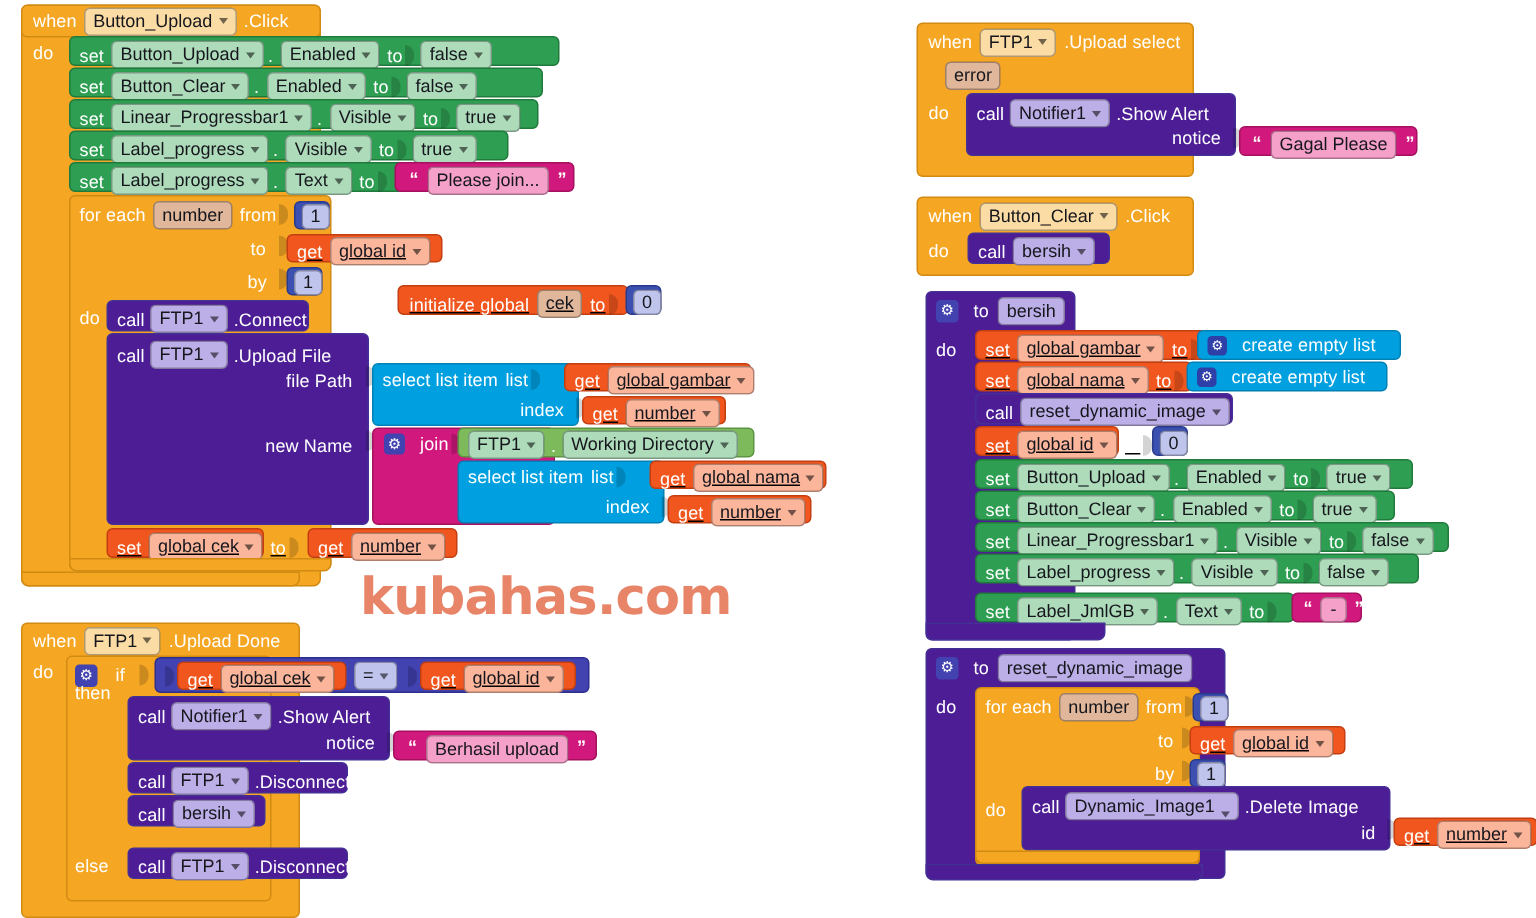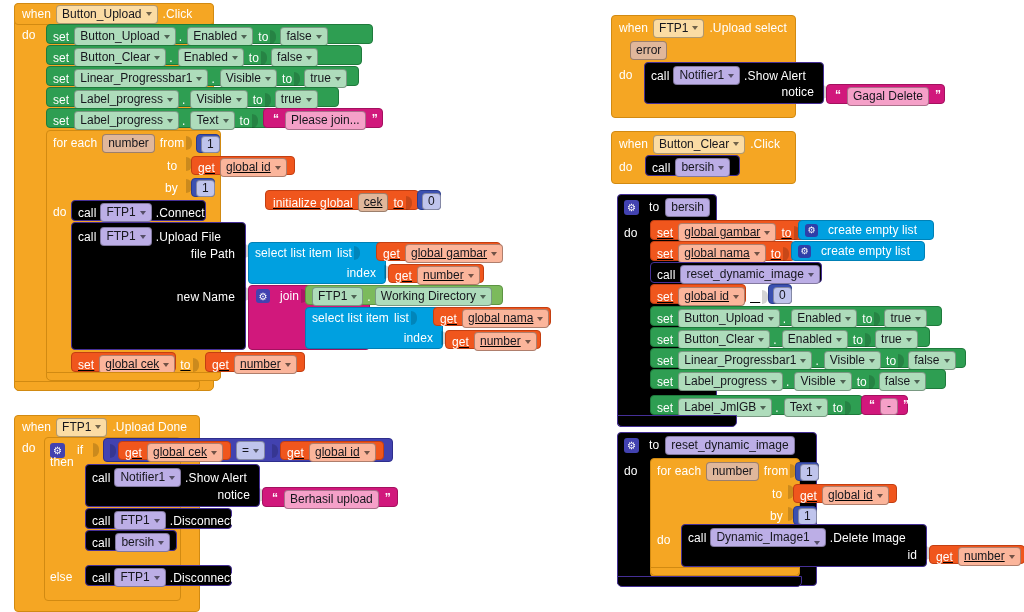--- a/index.html
+++ b/index.html
@@ -14,21 +14,21 @@
   
   .blk{position:absolute;box-sizing:border-box;border-radius:4px;}
   .row{display:flex;align-items:center;white-space:nowrap;}
 
   
   .c-event   {background:#F5A623;border:1px solid #D18A12;}
   .c-set     {background:#2E9E52;border:1px solid #1F7A3C;}
   .c-setd    {background:#3F9B5C;border:1px solid #2C7A45;}
   .c-var     {background:#F0561D;border:1px solid #C33F12;text-decoration:underline;}
   .c-text    {background:#D1187C;border:1px solid #A3115F;}
-  .c-proc    {background:#000000;border:1px solid #452F96;}
+  .c-proc    {background:#4c1d95;border:1px solid #452F96;}
   .c-ctrl    {background:#F5A623;border:1px solid #D18A12;}
   .c-logicb  {background:#4242B0;border:1px solid #2E2E8C;}
   .c-list    {background:#00A0E0;border:1px solid #0080B5;}
   .c-math    {background:#3B50B0;border:1px solid #2A3B8C;}
 
   .lbl{color:#ffffff;font-size:12px;letter-spacing:.1px;}
 
   
   .pill{
     display:inline-flex;align-items:center;gap:3px;
@@ -367,20 +367,21 @@
     </div>
   </div>
   <div class="blk c-math" style="left:417px;top:190px;width:24px;height:20px;">
     <div class="row" style="padding:2px 0 0 4px;">
         <span class="pill blu" style="padding:0 5px;">
           <span>0</span>
         </span>
       </div>
   </div>
 
+  <div id="wm" style="left:240px;top:378px;">kubahas.com</div>
 
   <div class="blk c-event" style="left:14px;top:415px;width:186px;height:197px;"></div>
   <div class="row" style="position:absolute;left:22px;top:418px;height:18px;">
     <span class="lbl">when</span>
     <span class="pill ev" style="margin:0 5px;">
         <span>FTP1</span>
         <i class="caret"></i>
       </span>
     <span class="lbl">.Upload Done</span>
   </div>
@@ -501,21 +502,21 @@
         </span>
       <span class="lbl">.Show Alert</span>
     </div>
     <span class="lbl" style="position:absolute;right:9px;top:22px;">notice</span>
   </div>
   <span class="socket" style="position:absolute;left:820px;top:85px;"></span>
   <div class="blk c-text" style="left:826px;top:84px;width:119px;height:20px;">
     <div class="row" style="padding:2px 0 0 6px;">
       <span class="quote">“</span>
       <span class="pill pnk" style="margin:0 4px;">
-          <span>Gagal Delete</span>
+          <span>Gagal Please</span>
         </span>
       <span class="quote">”</span>
     </div>
   </div>
 
   <div class="blk c-event" style="left:611px;top:131px;width:185px;height:53px;"></div>
   <div class="row" style="position:absolute;left:619px;top:135px;height:18px;">
     <span class="lbl">when</span>
     <span class="pill ev" style="margin:0 5px;">
         <span>Button_Clear</span>

